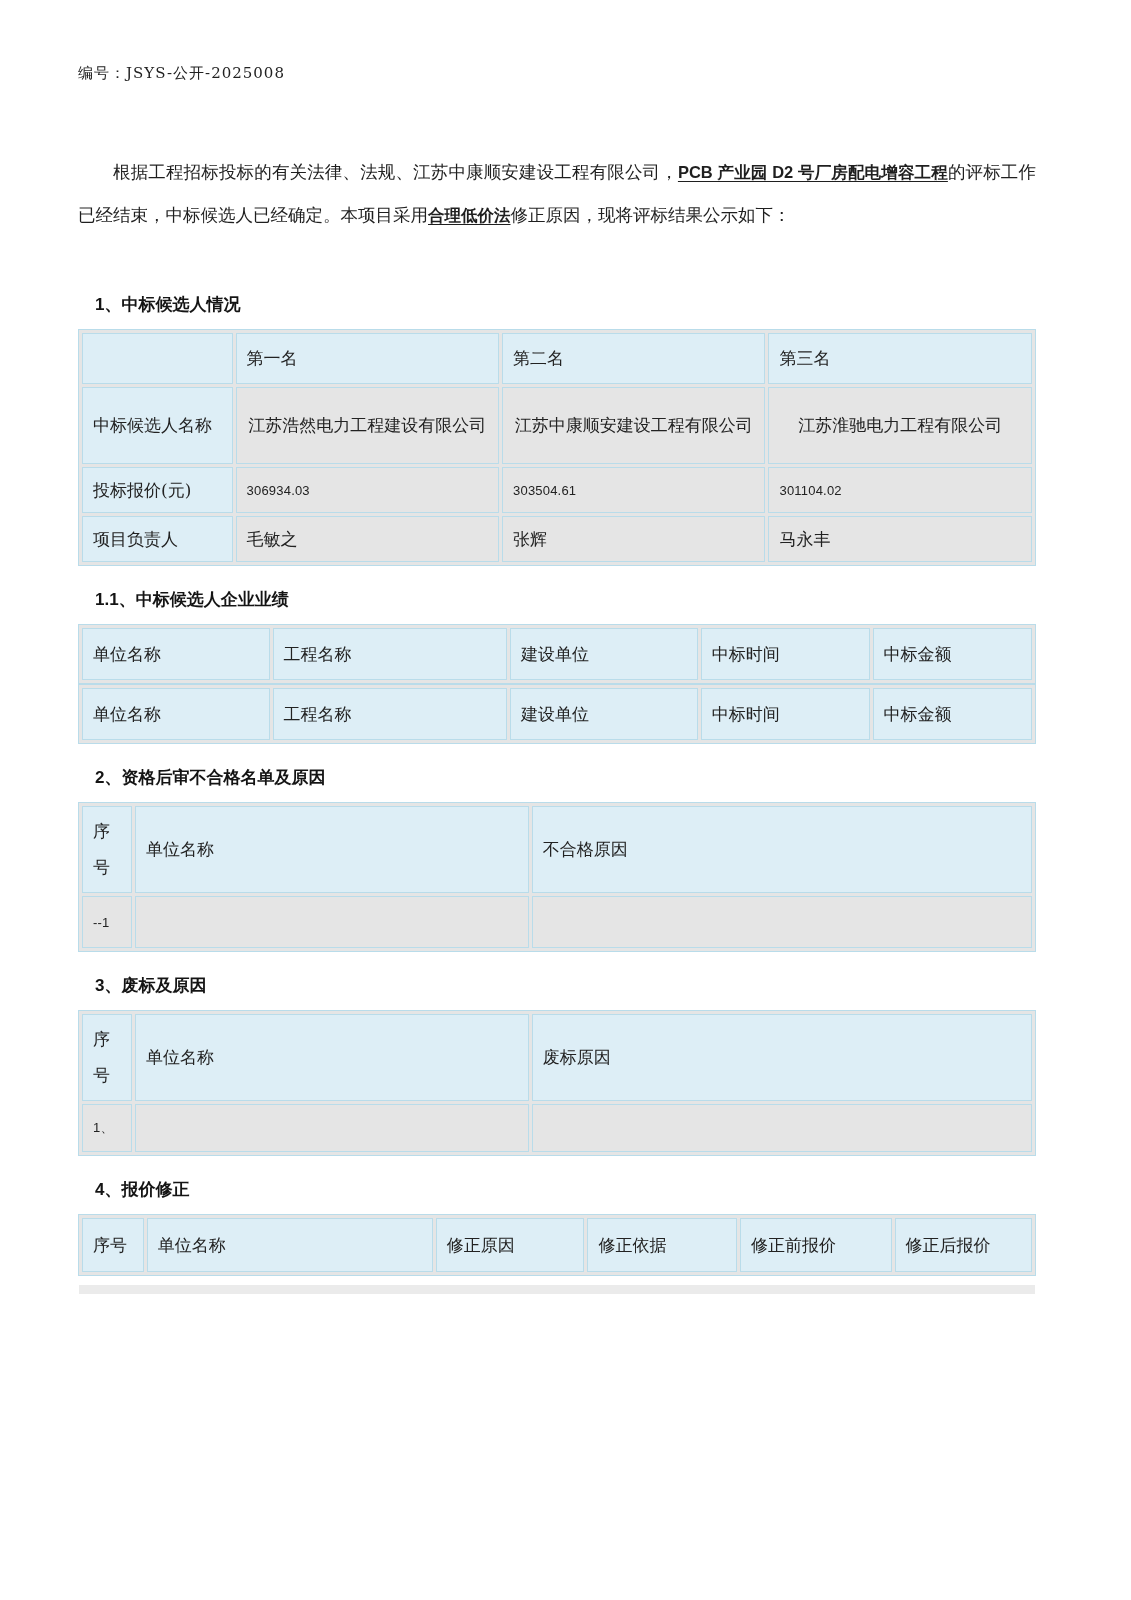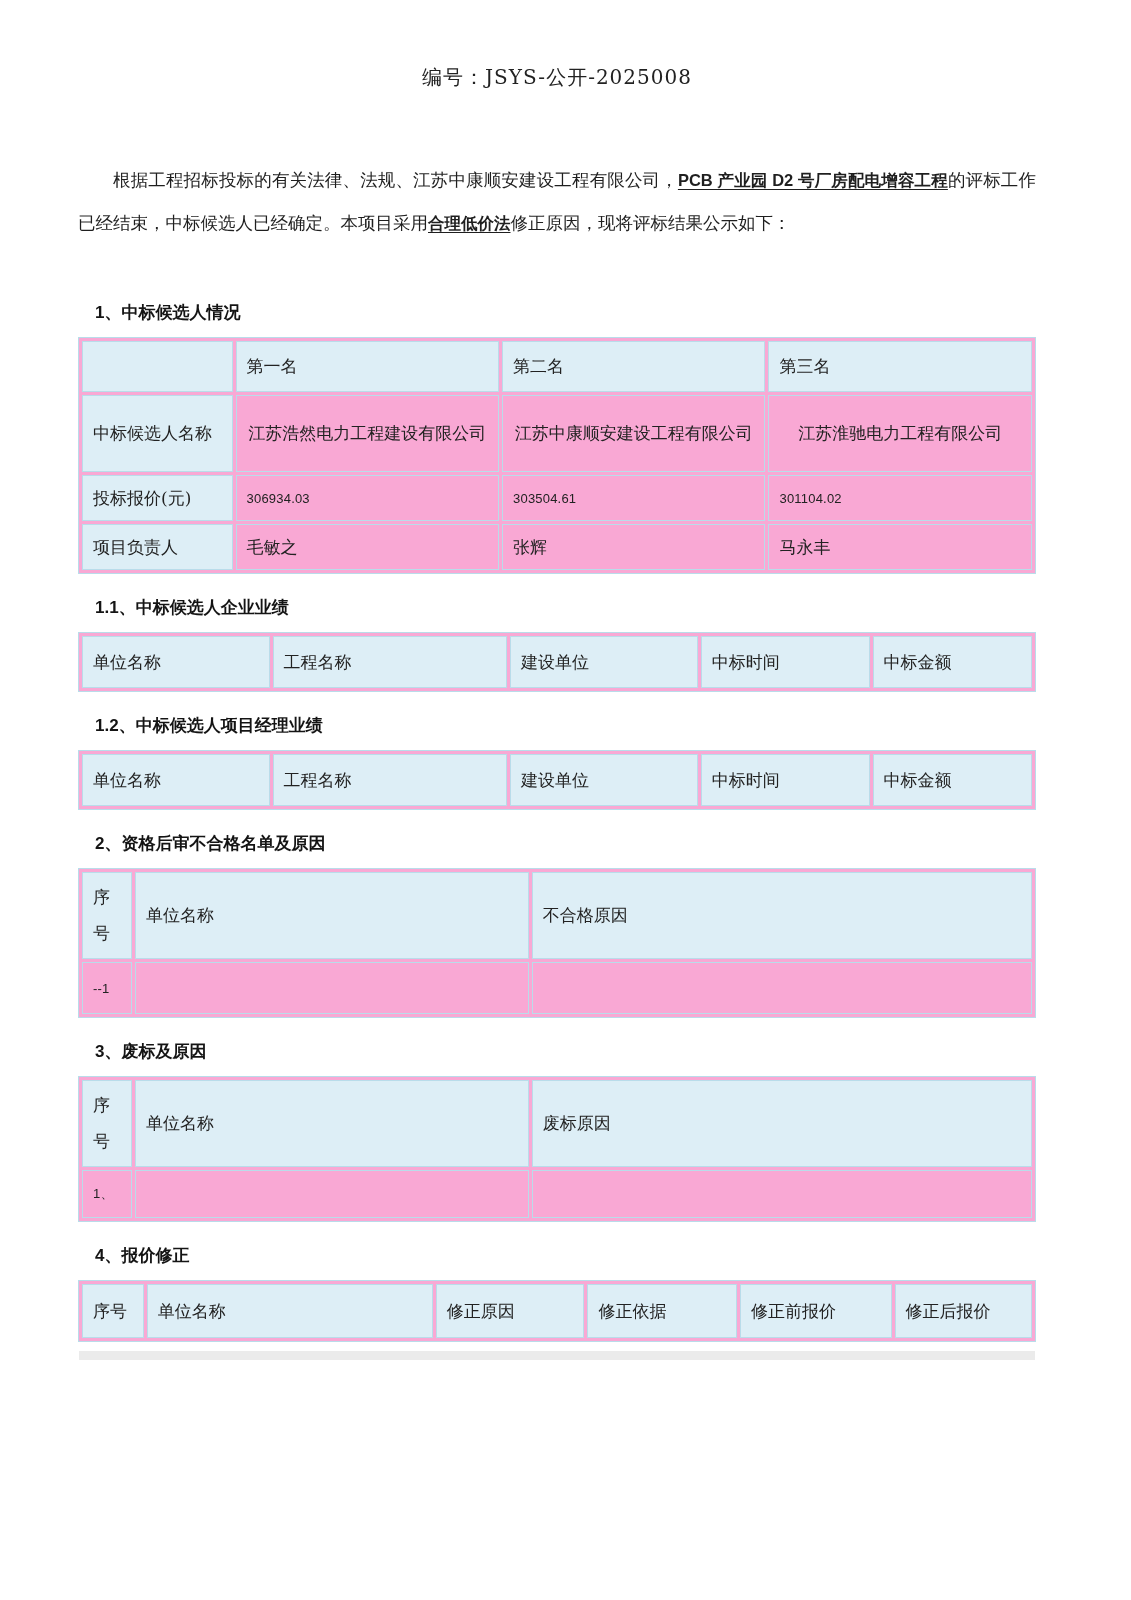--- a/index.html
+++ b/index.html
@@ -14,22 +14,21 @@
   .doc-title{
     margin:76px 0 0 0;
     text-align:center;
     font-size:37px;
     font-weight:700;
     letter-spacing:6px;
     color:#141414;
   }
   .doc-no{
     margin:64px 0 0 0;
-    text-align:center;
-    font-size:20px;
+    font-size:15px;
     letter-spacing:1px;
     color:#222;
   }
   .intro{
     margin:68px 0 0 0;
     font-size:17.5px;
     line-height:2.46;
     text-align:justify;
     text-indent:2em;
     color:#1f1f1f;
@@ -49,21 +48,21 @@
     color:#141414;
     margin:22px 0 13px 17px;
   }
   .sec-h.first{margin-top:56px;}
 
   table.t{
     width:100%;
     border-collapse:separate;
     border-spacing:3px;
     border:1px solid #b9dcea;
-    background:#f9a8d4;
+    background:#e5e5e5;
     font-size:17px;
     table-layout:fixed;
   }
   table.t td{
     border:1px solid #b9dcea;
     padding:2px 10px;
     vertical-align:middle;
     overflow:hidden;
     color:#222;
   }
@@ -174,21 +173,20 @@
         <tr>
       <td class="hdr">单位名称</td>
       <td class="hdr">工程名称</td>
       <td class="hdr">建设单位</td>
       <td class="hdr">中标时间</td>
       <td class="hdr">中标金额</td>
     </tr>
   </tbody>
     </table>
 
-  <h2 class="sec-h">1.2、中标候选人项目经理业绩</h2>
 
   <table class="t tperf">
     <colgroup>
         <col class="p0">
         <col class="p1">
         <col class="p2">
         <col class="p3">
         <col class="p4">
       </colgroup>
     <tbody>

